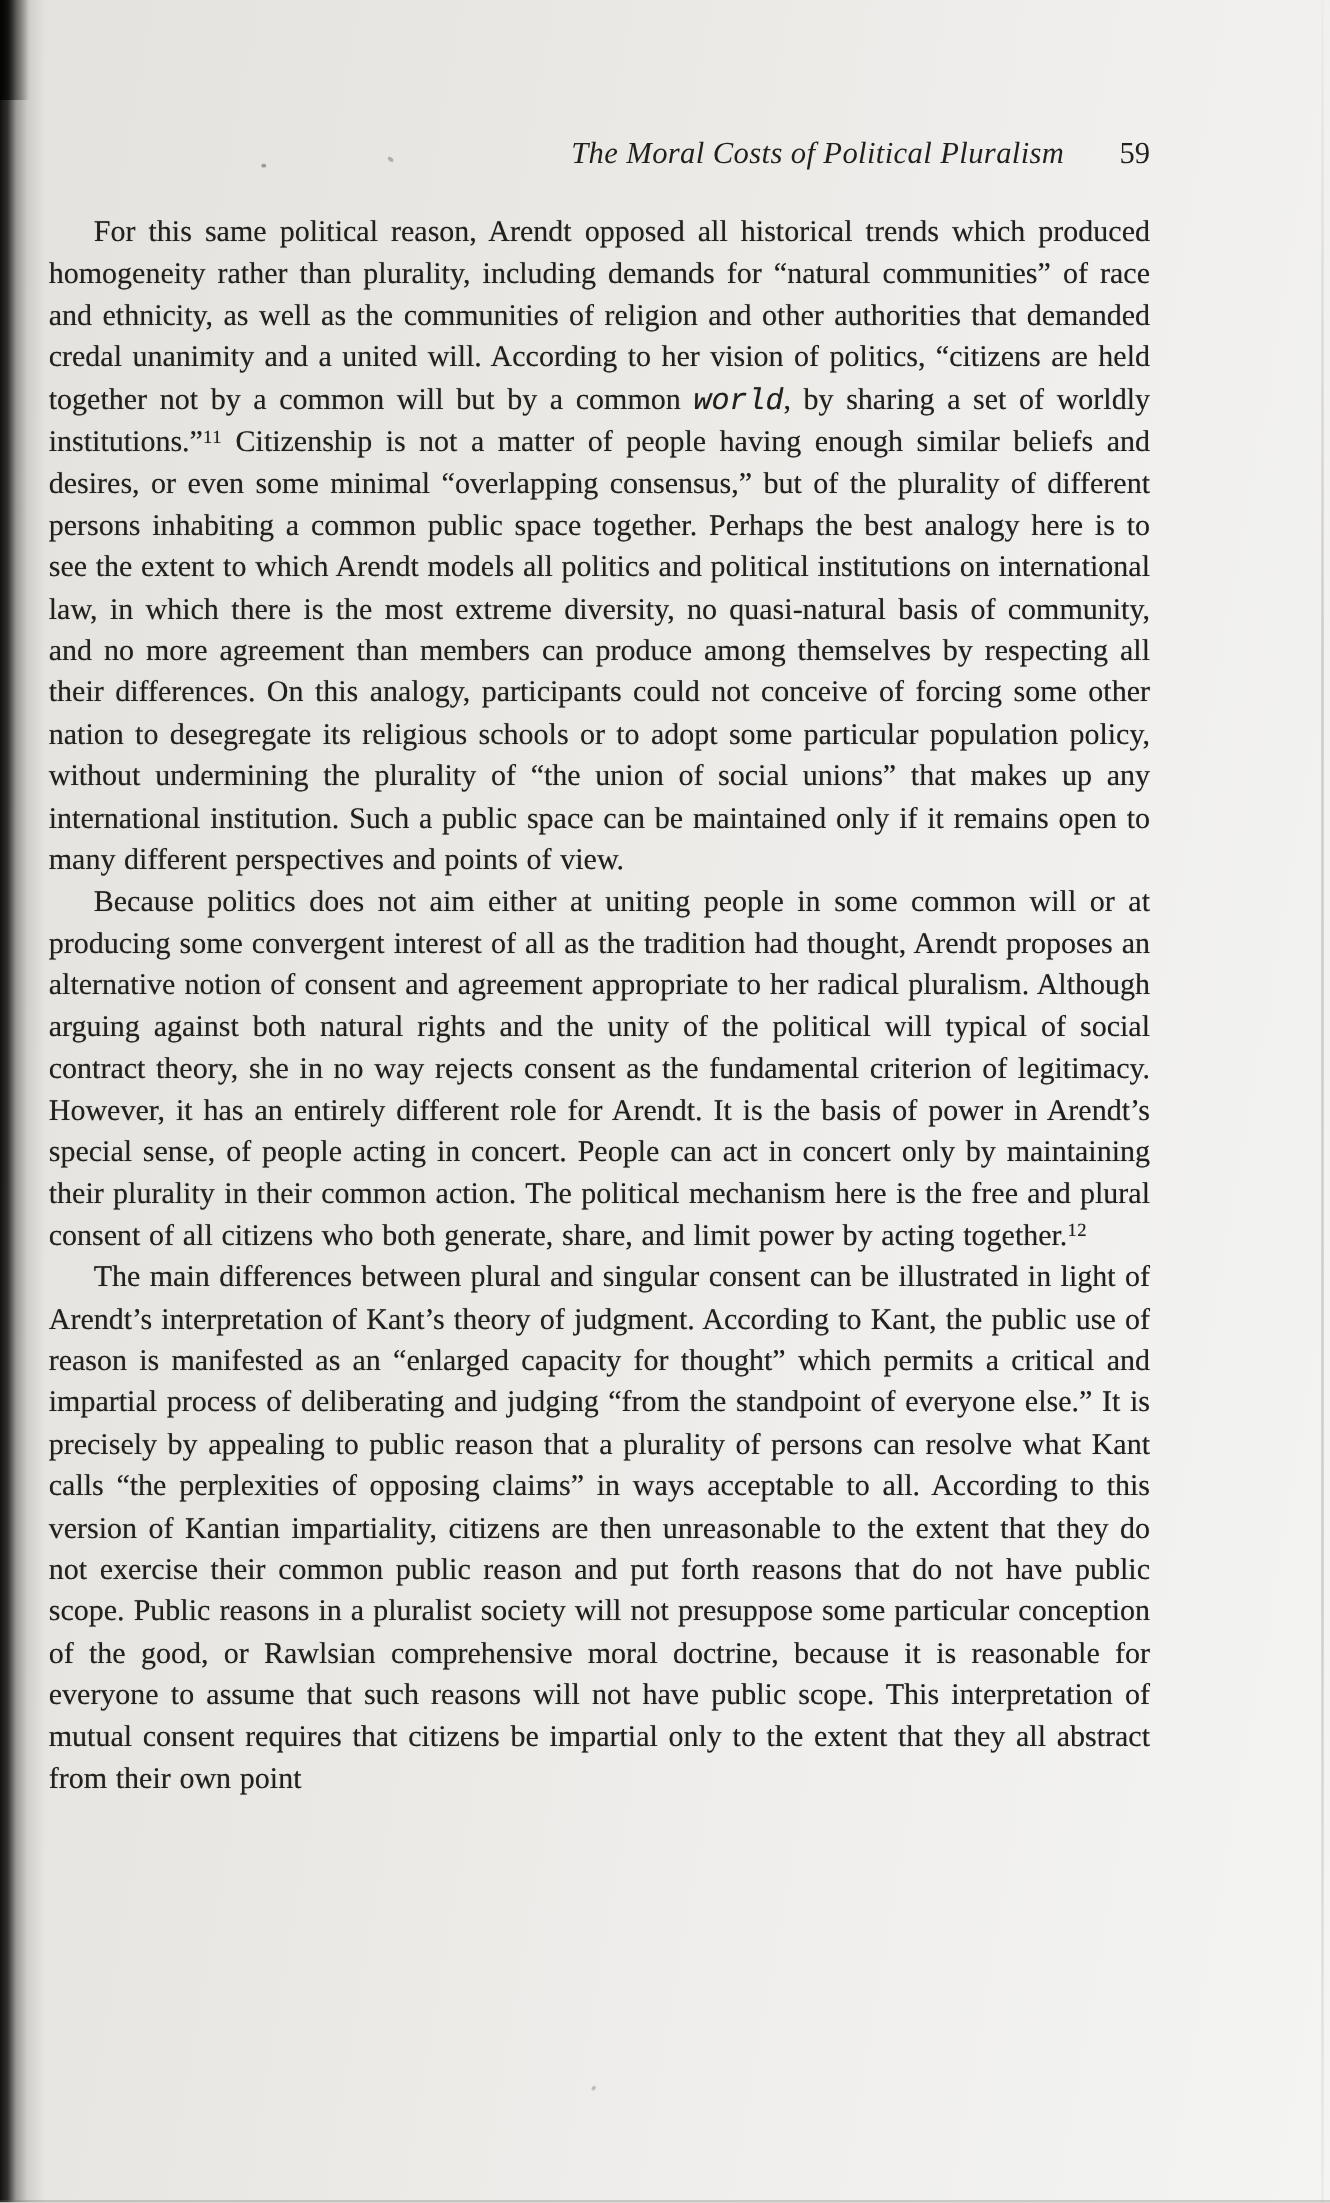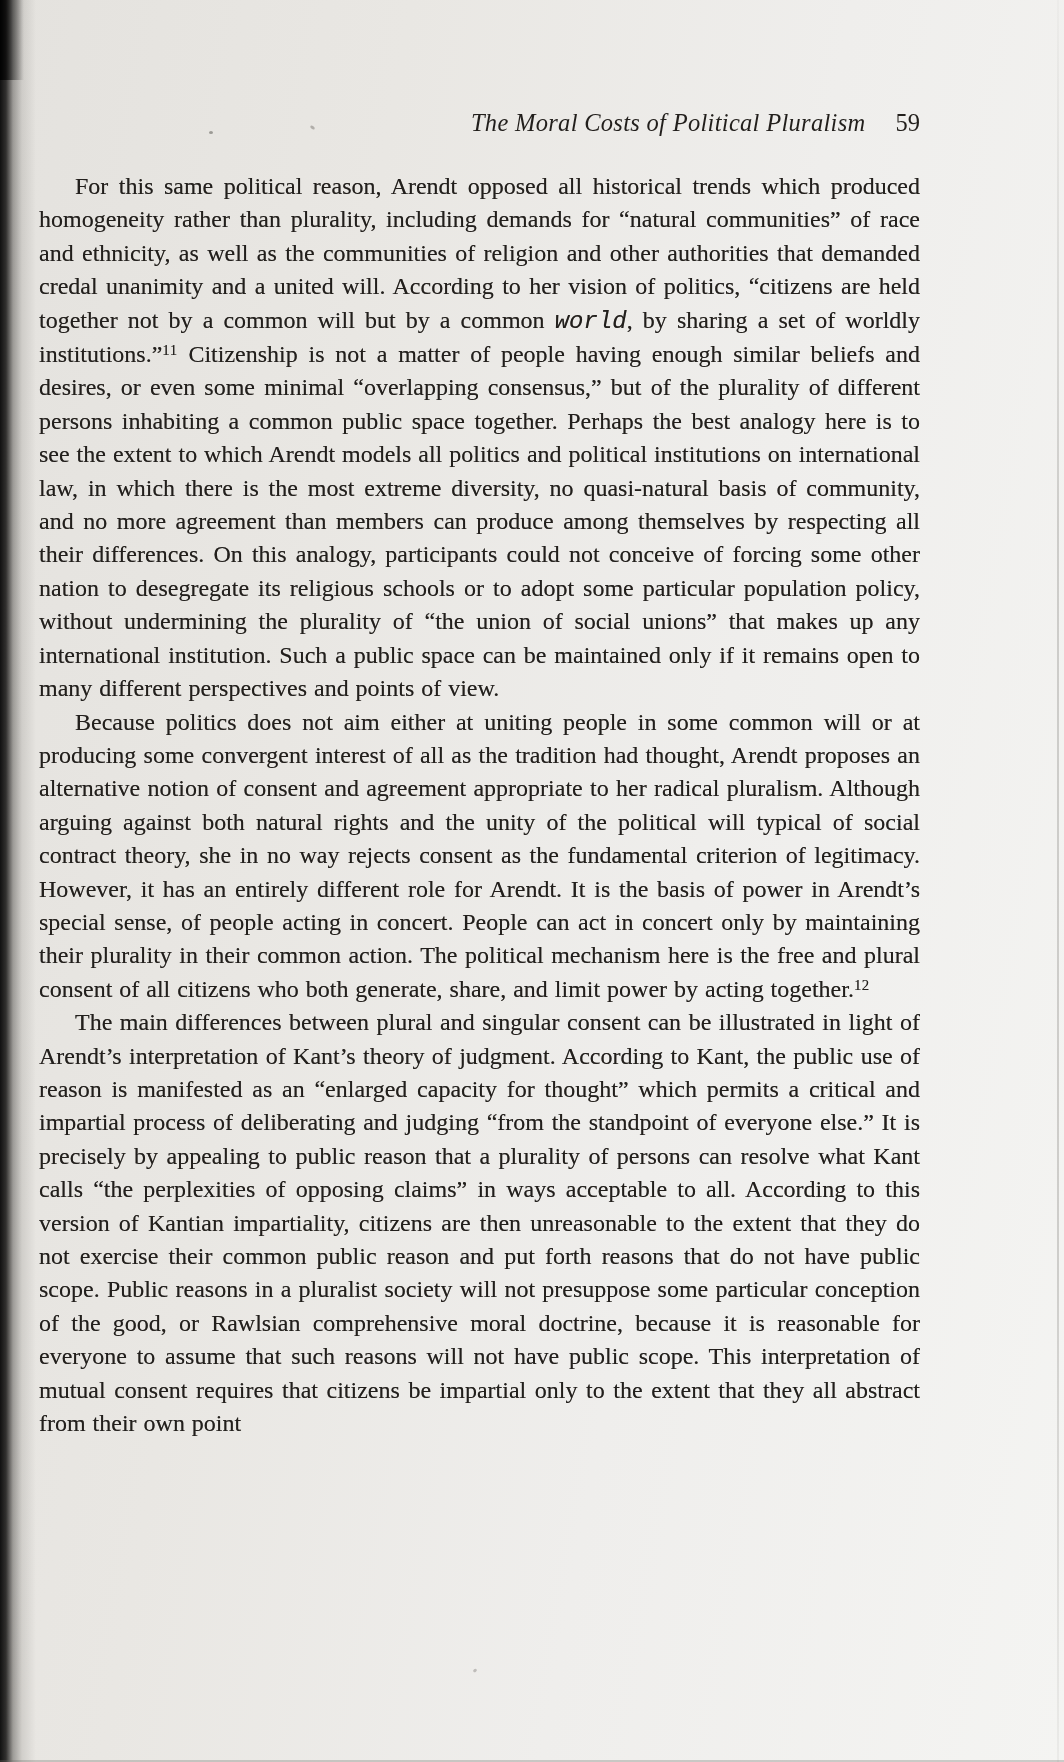--- a/index.html
+++ b/index.html
@@ -72,21 +72,21 @@
     margin: 0 0 30px 0;
     white-space: nowrap;
   }
   .header .title {
     font-style: italic;
     letter-spacing: 0.3px;
     margin-top: 40px;
   }
   .header .pagenum {
     font-style: normal;
-    margin-left: 30px;
+    margin-left: 44px;
   }
   .para {
     margin: 0;
     font-size: 24px;
     line-height: 33.4px;
     text-align: justify;
     text-indent: 36px;
     word-spacing: 0.04em;
     text-shadow: 0 0 0.6px rgba(34,31,28,0.55);
   }

